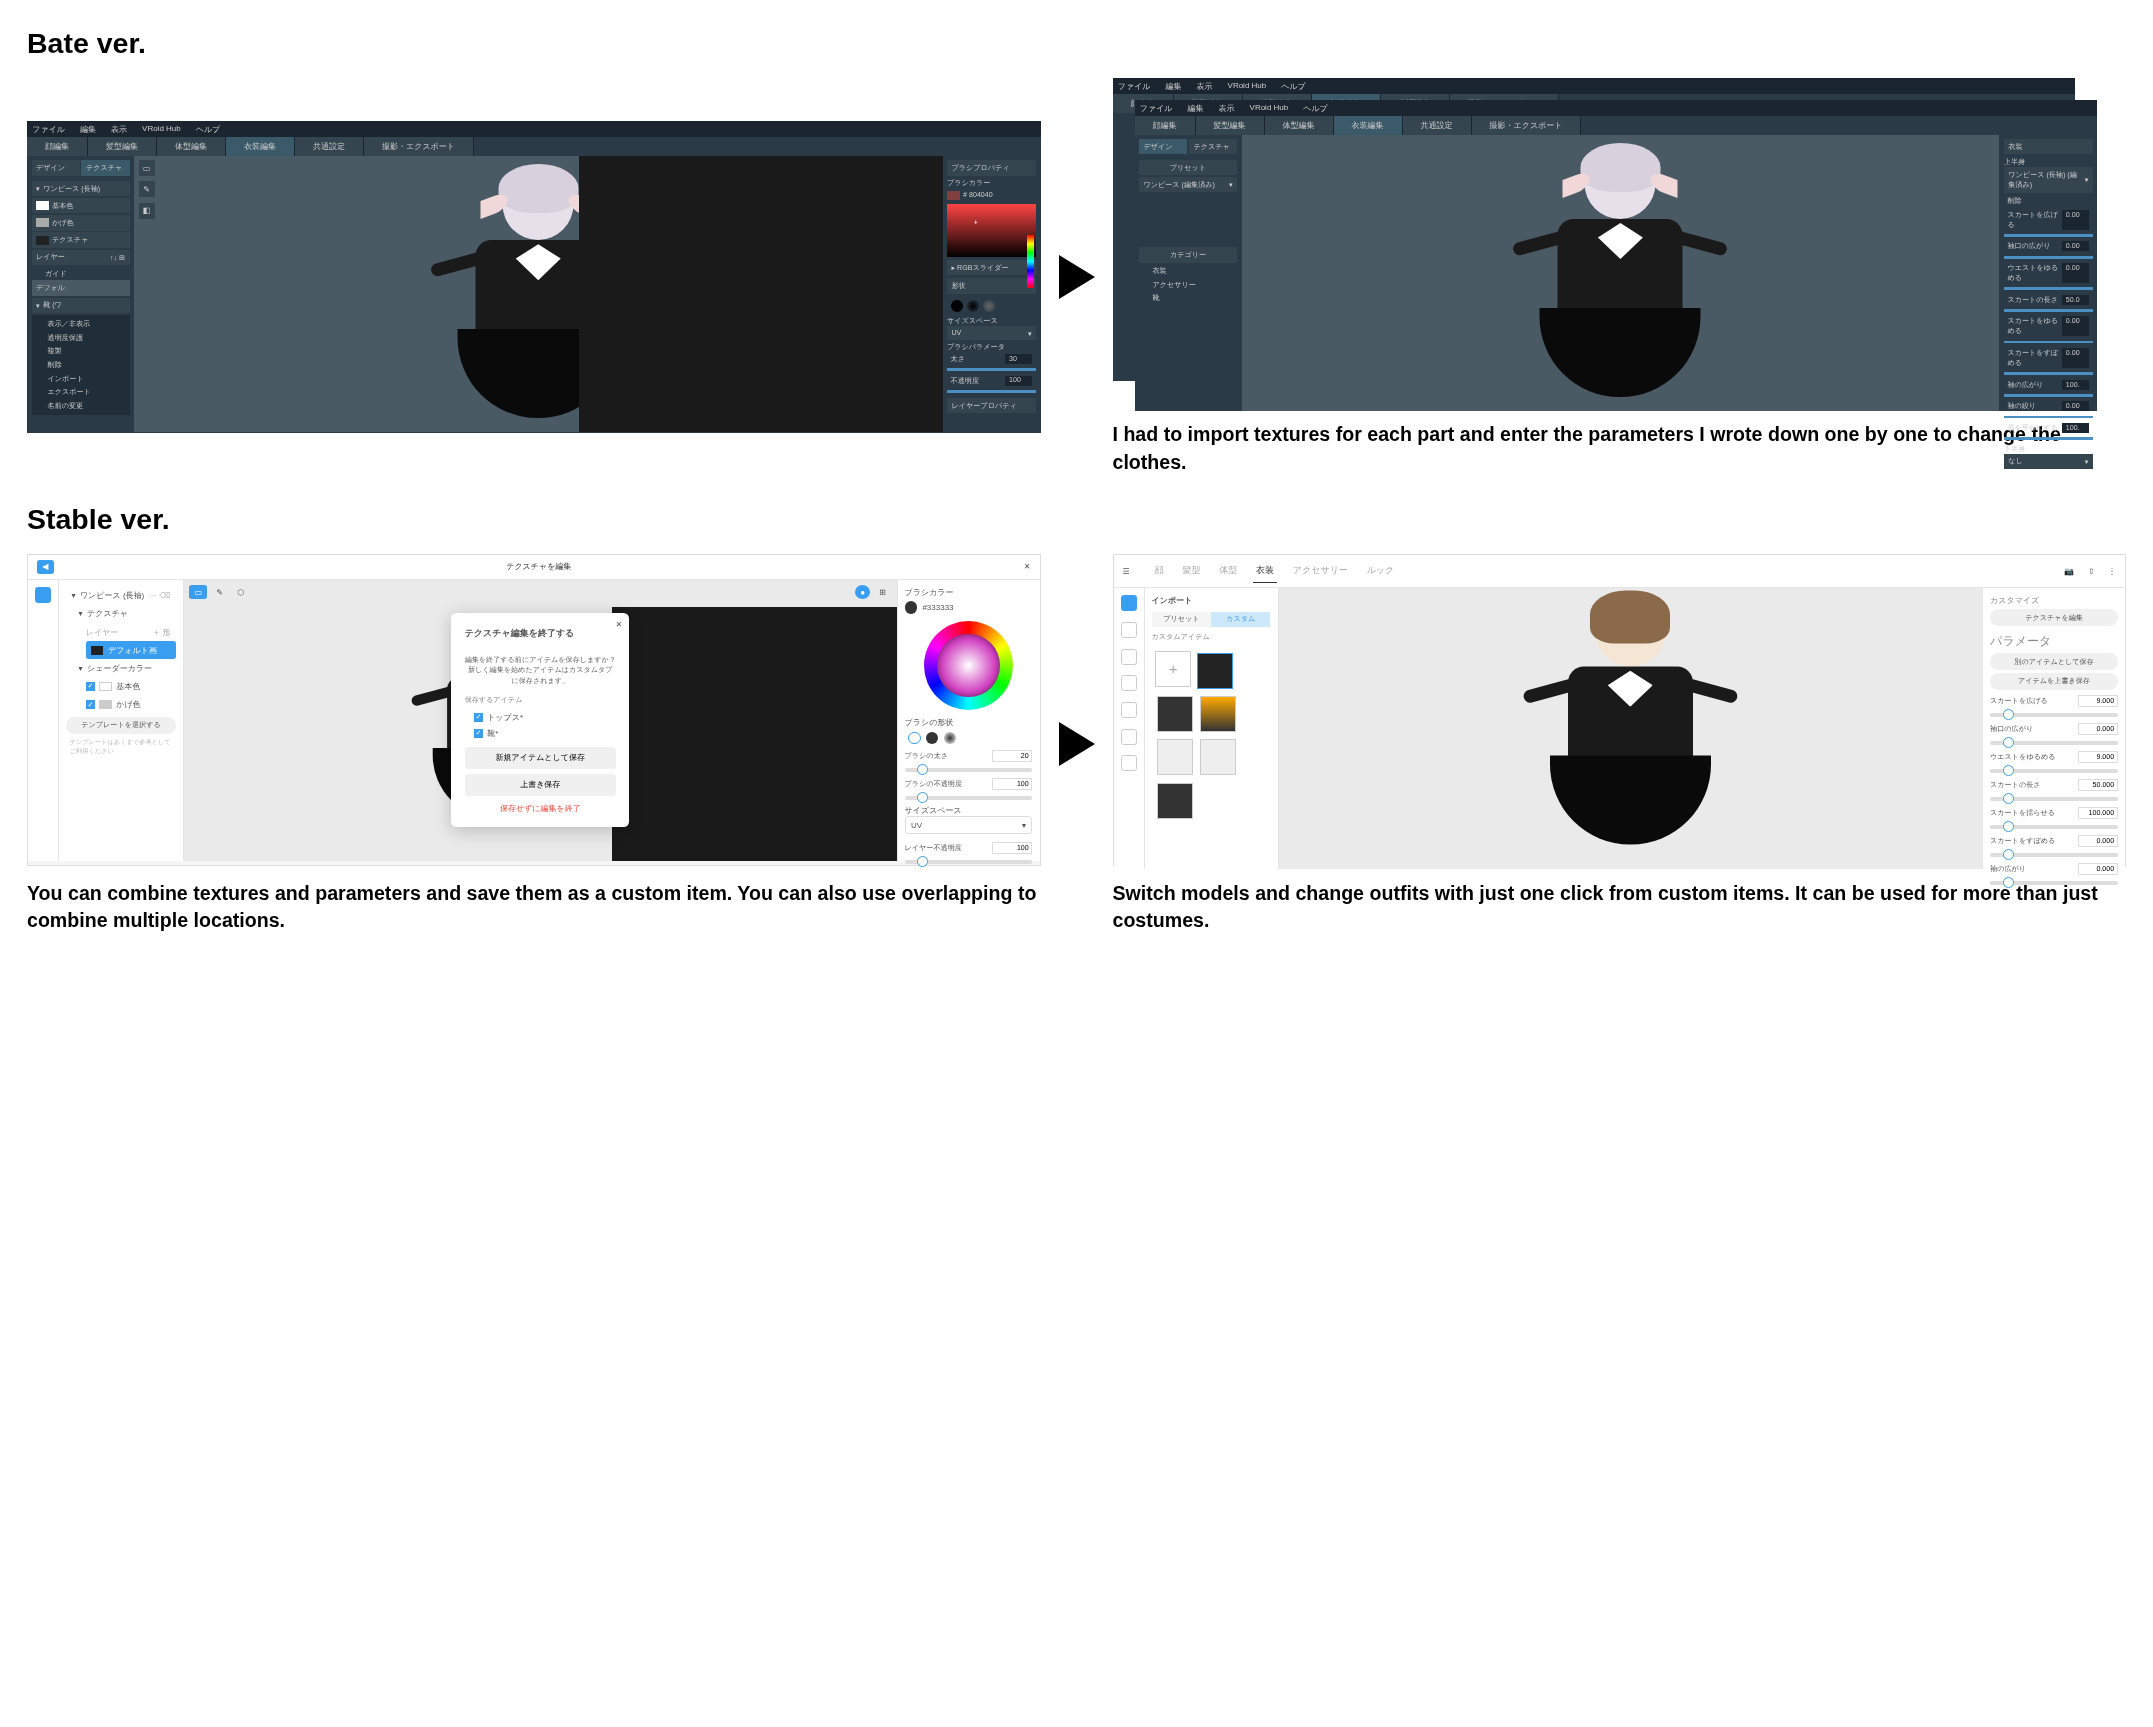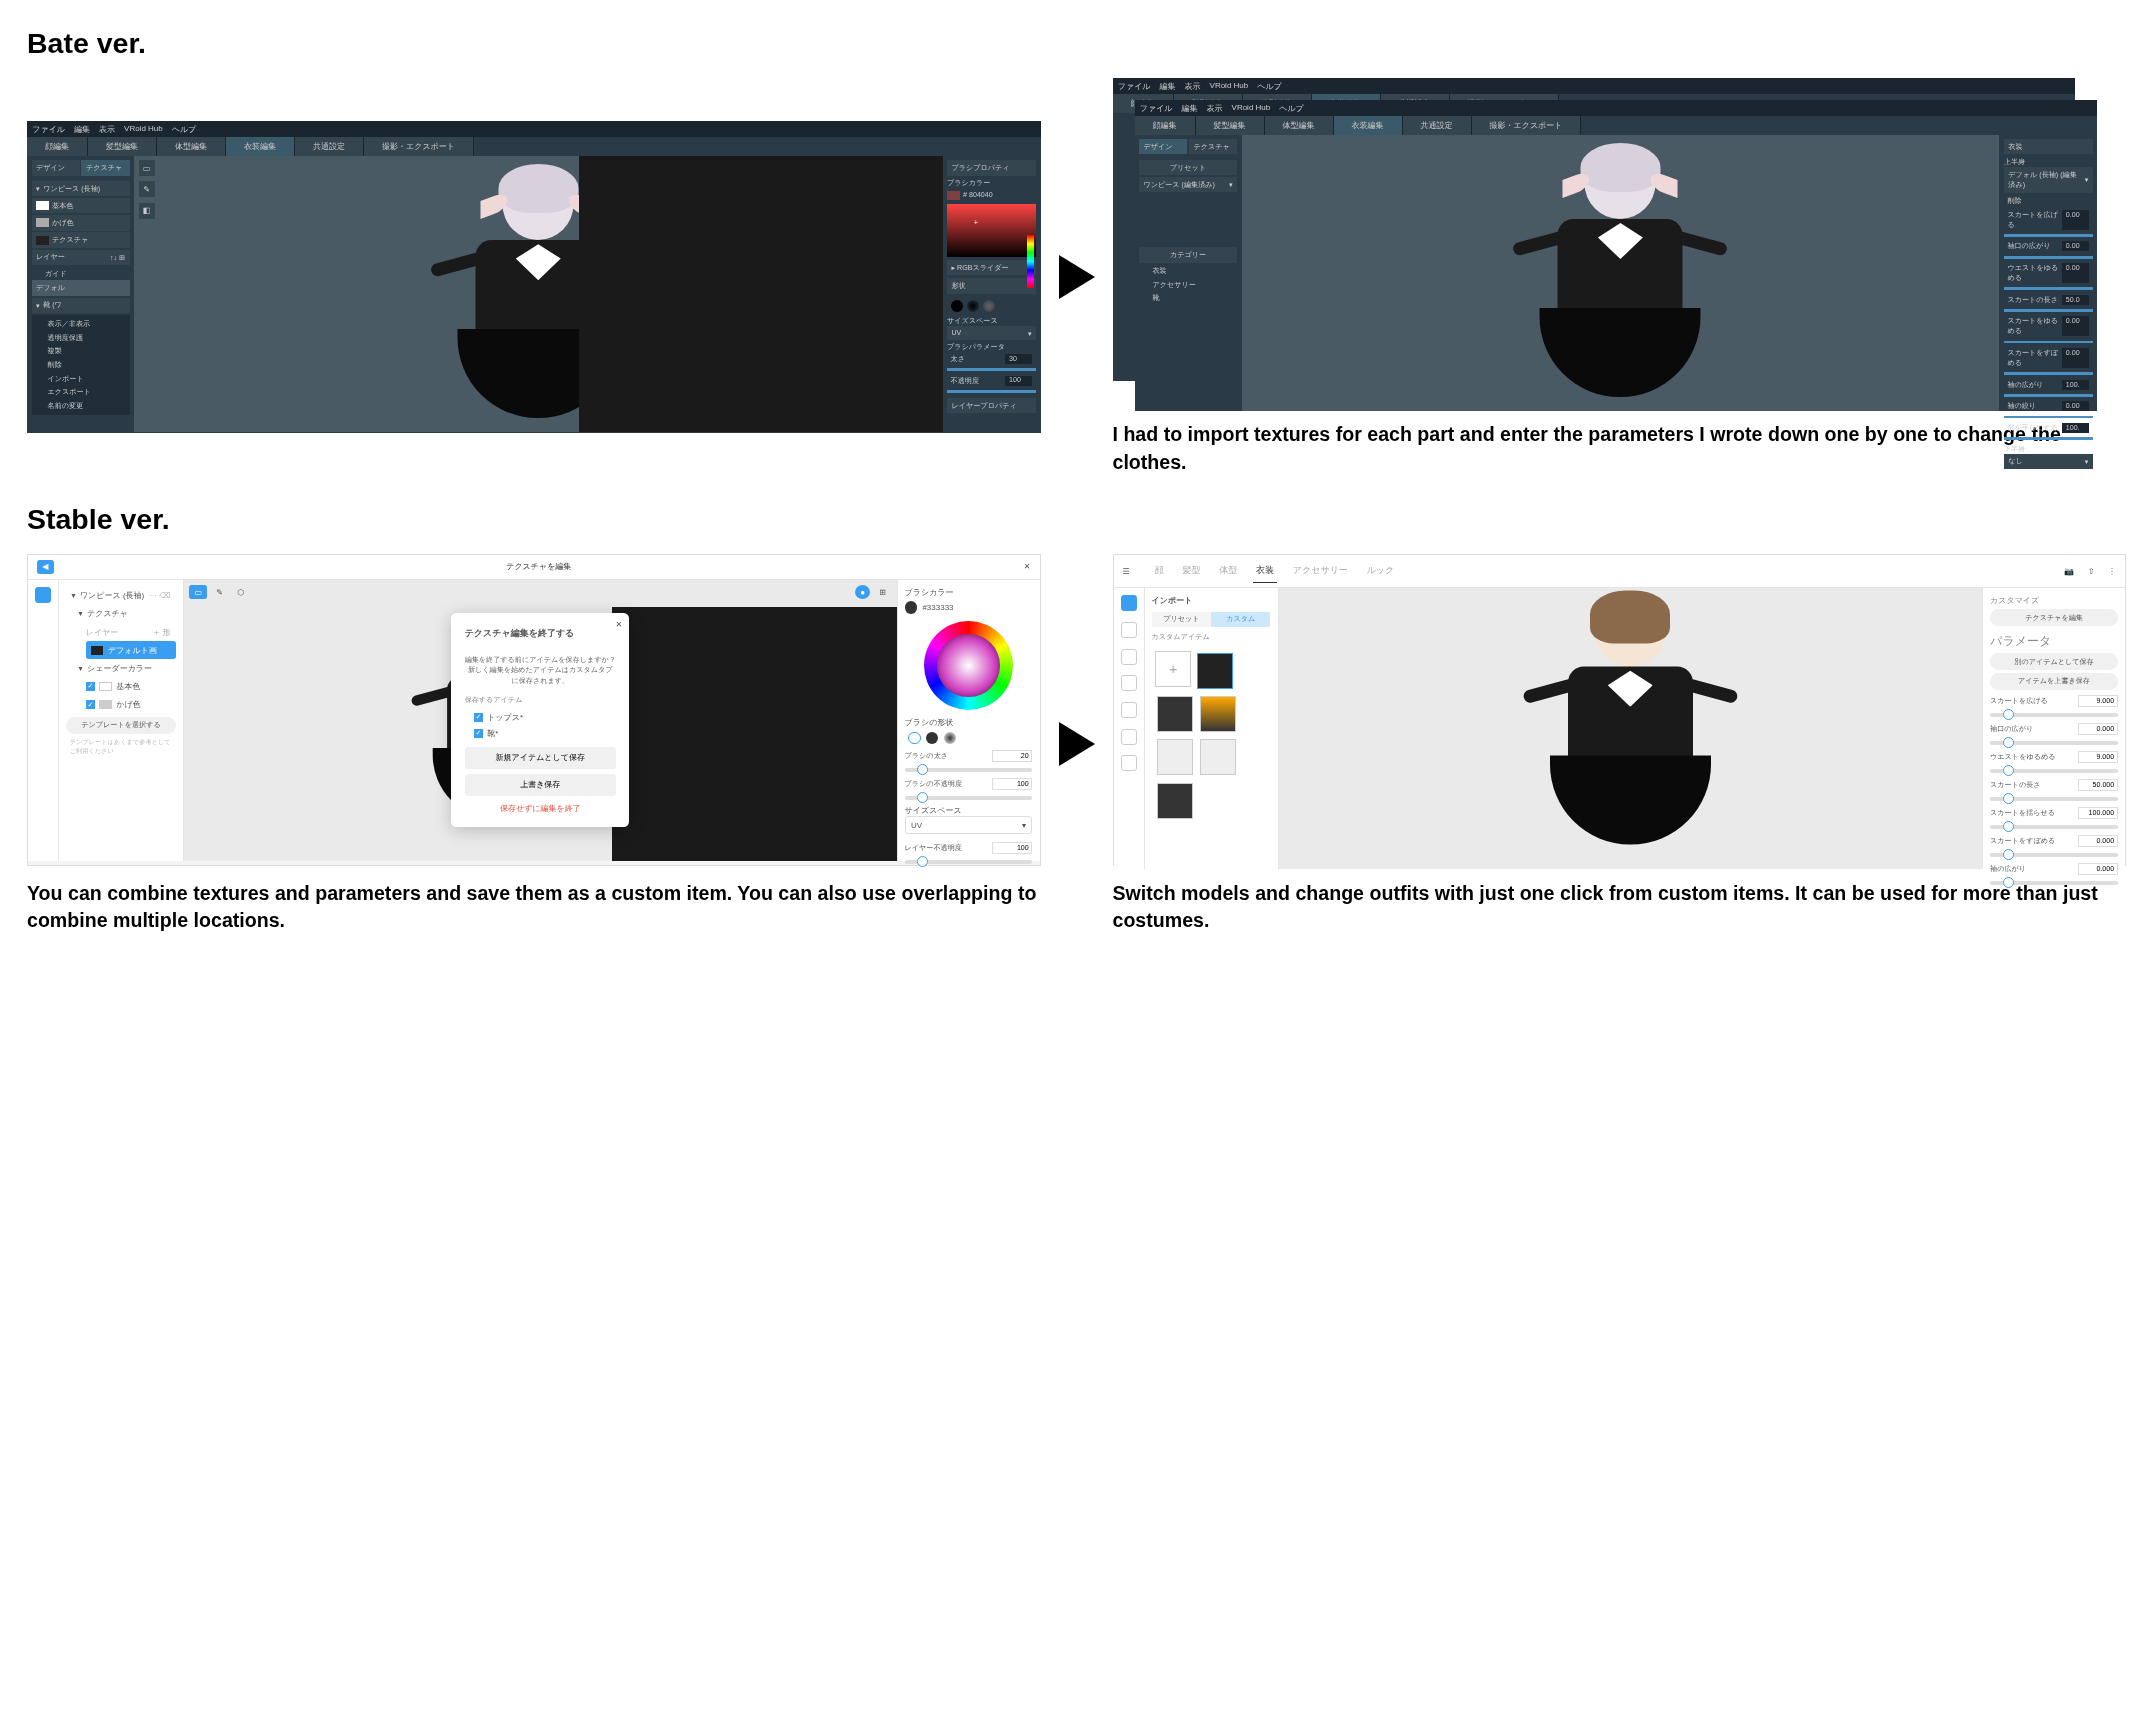--- a/index.html
+++ b/index.html
@@ -5,21 +5,21 @@
 *{box-sizing:border-box;margin:0;padding:0;font-family:-apple-system,BlinkMacSystemFont,"Segoe UI",Helvetica,Arial,sans-serif}
 body{background:#fff;padding:27px}
 .section-title{font-size:28.5px;font-weight:700;margin-bottom:18px}
 .row{display:flex;align-items:center;gap:18px;margin-bottom:27px}
 .panel-wrap{flex:1}
 .arrow{width:0;height:0;border-top:22px solid transparent;border-bottom:22px solid transparent;border-left:36px solid #000}
 .caption{font-size:19.6px;font-weight:700;line-height:1.4;margin-top:13.4px}
 
 
 .beta-app{background:#2a3a47;height:312px;position:relative;font-size:8px;color:#ccc}
-.beta-menubar{background:#1a2530;padding:2.7px 5.3px;display:flex;gap:9px;font-size:8px}
+.beta-menubar{background:#1a2530;padding:2.7px 5.3px;display:flex;gap:15px;font-size:8px}
 .beta-tabs{background:#2a3a47;display:flex;font-size:8px}
 .beta-tab{padding:3.6px 18px;background:#354550;border-right:0.9px solid #1a2530}
 .beta-tab.active{background:#3a5a6a}
 .beta-body{display:flex;height:276px}
 .beta-left{width:107px;background:#2a3a47;padding:4.5px;font-size:7.1px}
 .beta-left-item{background:#354550;padding:2.7px 4.5px;margin-bottom:1.8px;display:flex;align-items:center;gap:3.6px}
 .beta-left-sub{padding:1.8px 4.5px 1.8px 13.4px;font-size:7.1px}
 .beta-viewport{flex:1;background:#4a5a65;position:relative;overflow:hidden}
 .beta-right{width:98px;background:#2a3a47;padding:4.5px;font-size:7.1px}
 .beta-right-hdr{background:#354550;padding:2.7px 4.5px;margin-bottom:2.7px}
@@ -291,21 +291,21 @@
                   <div class="char-arm l"></div>
                   <div class="char-arm r"></div>
                   <div class="char-skirt"></div>
                 </div>
             </div>
           </div>
           <div class="beta-right">
             <div class="beta-right-hdr">衣装</div>
             <div>上半身</div>
             <div class="beta-left-item">
-                <span>デフォル (長袖) (編集済み)</span>
+                <span>ワンピース (長袖) (編集済み)</span>
                 <span style="margin-left:auto">▾</span>
               </div>
             <div style="padding:1.8px 3.6px">削除</div>
             <div class="beta-param">
                 <span>スカートを広げる</span>
                 <span class="beta-param-val">0.00</span>
               </div>
               <div class="beta-slider-track"></div>
             <div class="beta-param">
                 <span>袖口の広がり</span>

